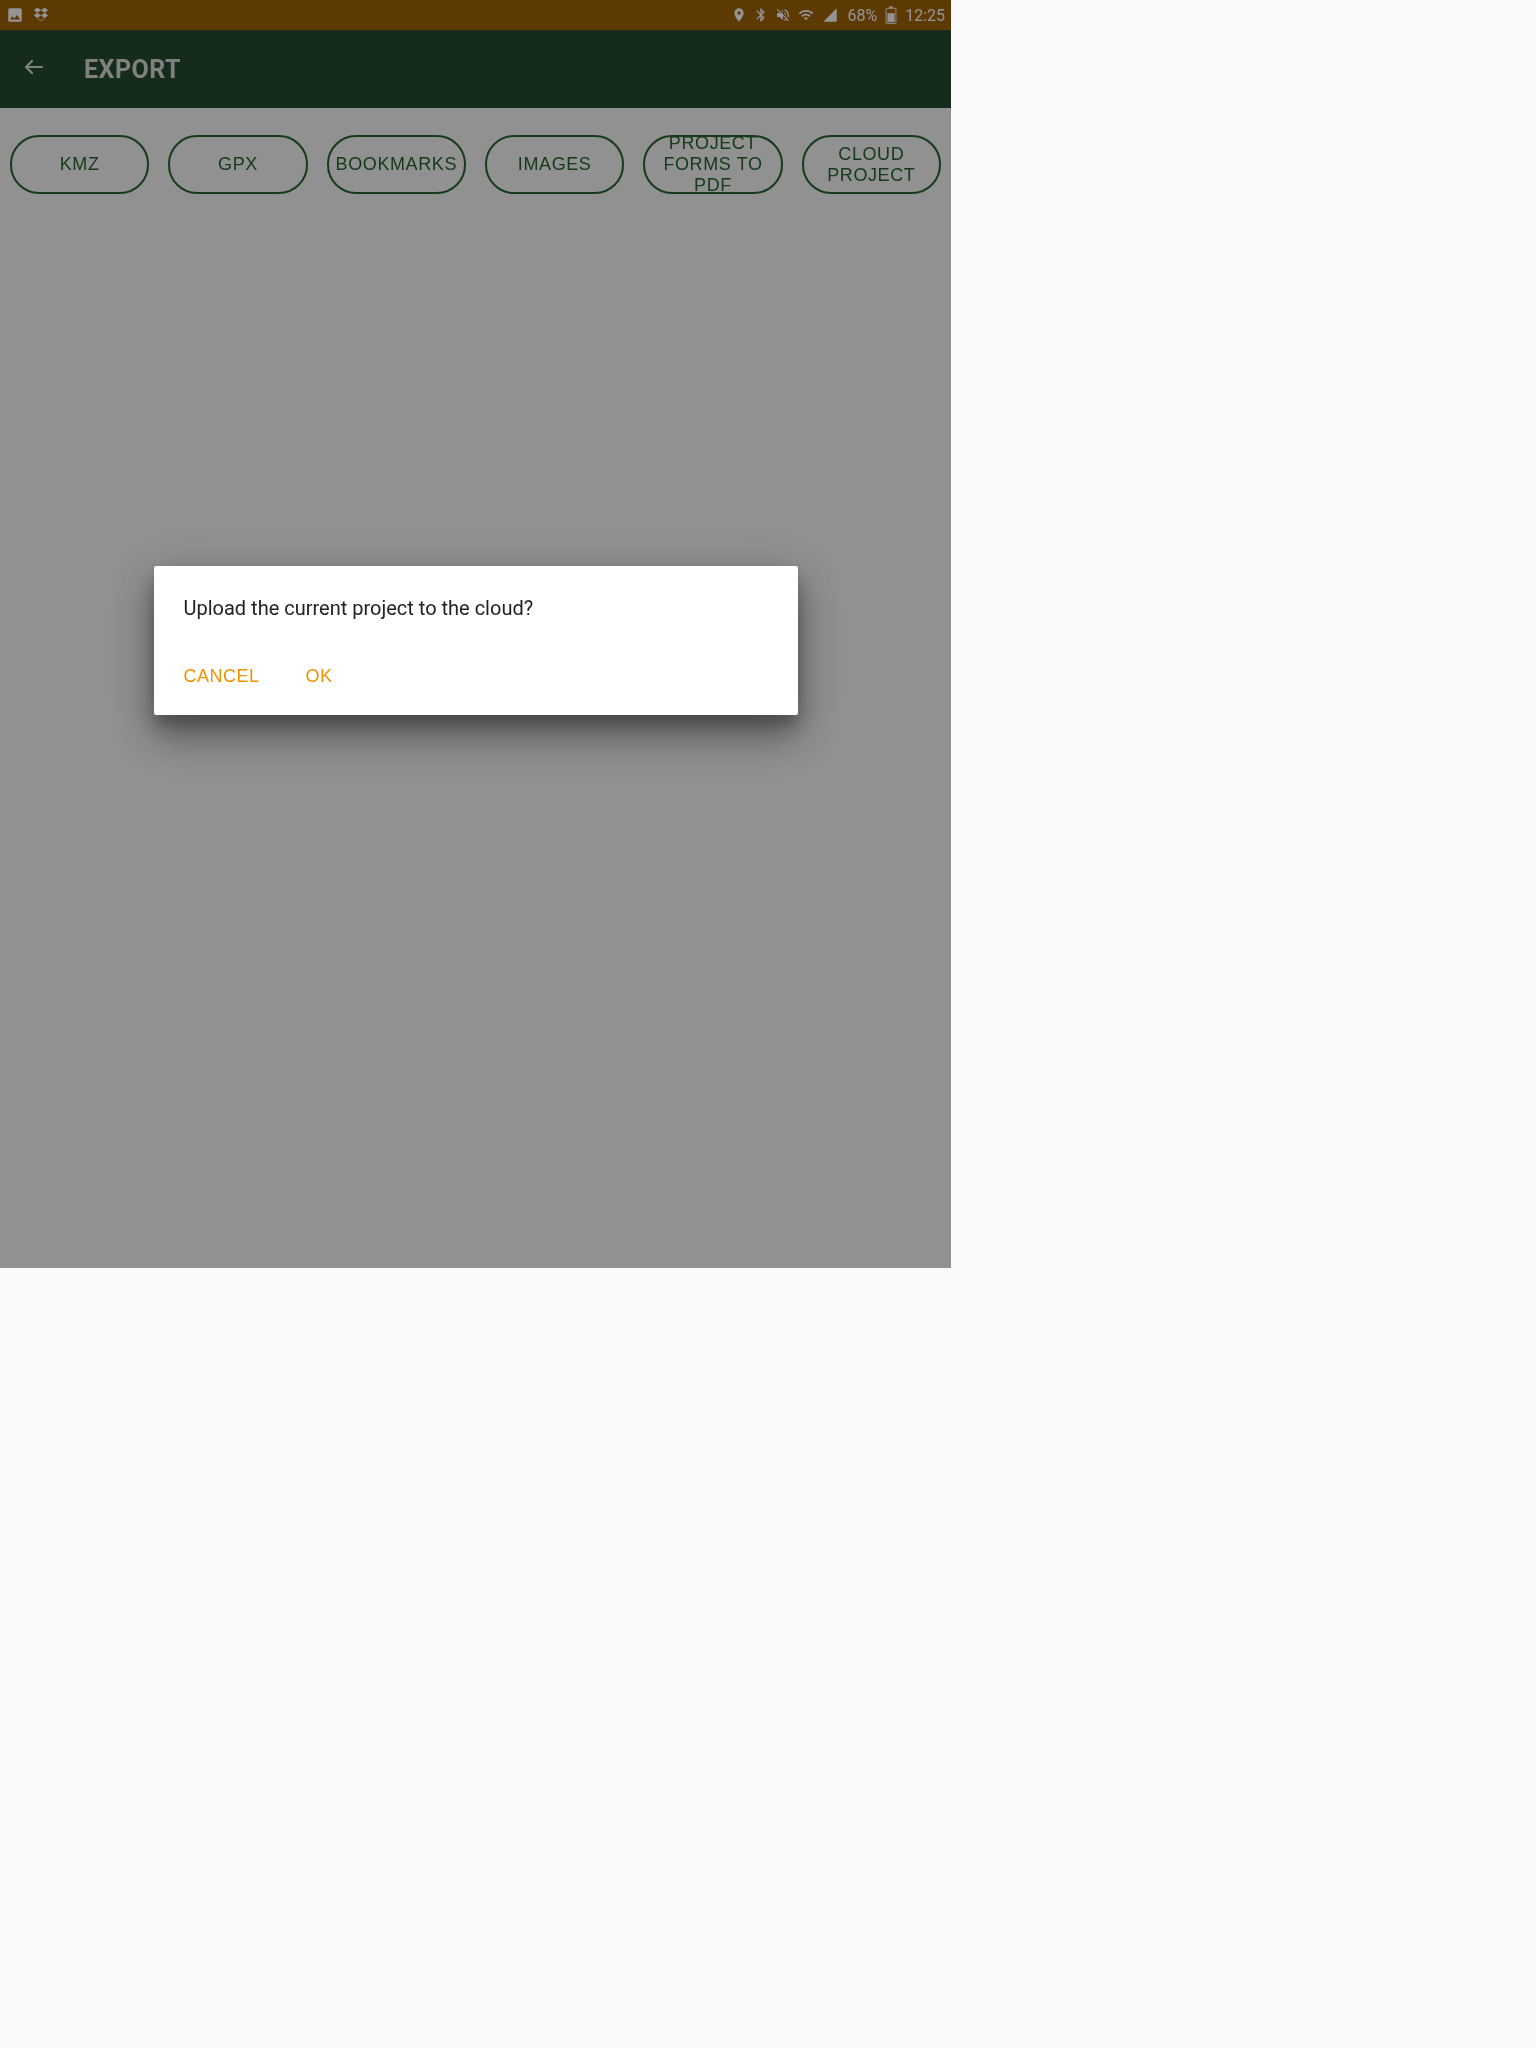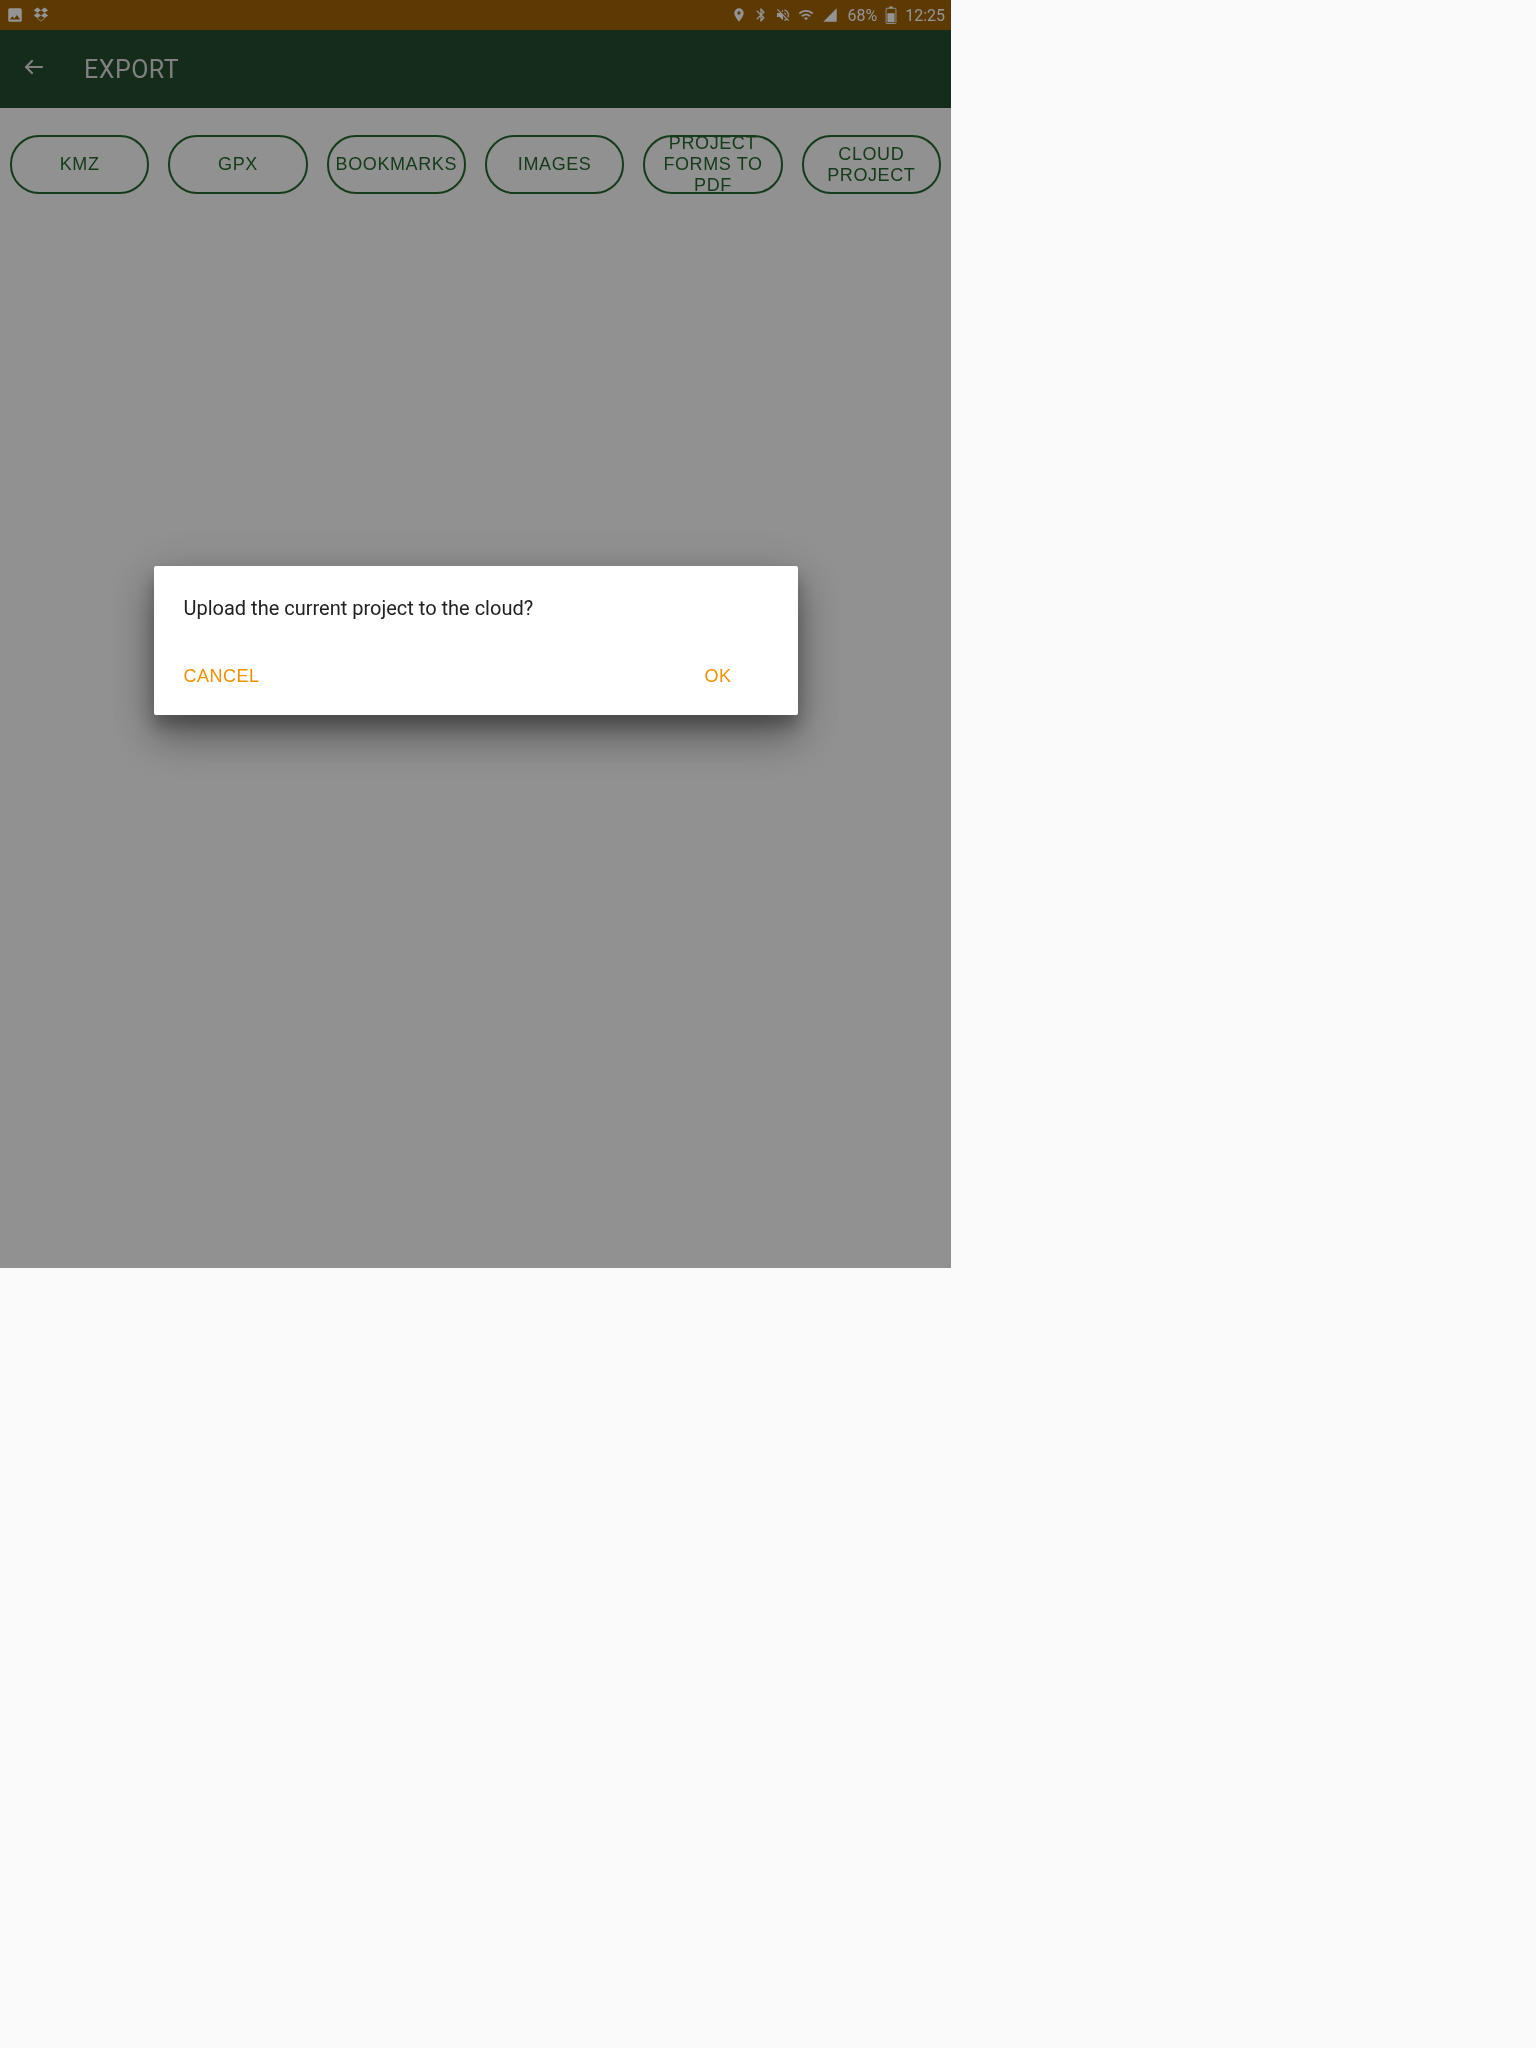--- a/index.html
+++ b/index.html
@@ -30,21 +30,21 @@
     background: #234d2c;
     display:flex;
     align-items:center;
     padding-left: 22px;
     gap: 38px;
   }
   .back-arrow { color: #dcdcdc; }
   .app-title {
     color: #dcdcdc;
     font-size: 25px;
-    font-weight: 400;
+    font-weight: 700;
     letter-spacing: 0.5px;
   }
   .content { padding: 27px 10px 0 10px; display:flex; flex-direction:row; gap:19px; }
   .pill-btn {
     width:100%;
     height:59px;
     border:2px solid #26672f;
     border-radius:29px;
     background:transparent;
     color:#26672f;
@@ -72,21 +72,21 @@
     box-shadow:0 24px 38px rgba(0,0,0,0.28), 0 9px 46px rgba(0,0,0,0.18), 0 11px 15px rgba(0,0,0,0.22);
     padding: 30px 30px 20px 30px;
   }
   .dialog-msg {
     font-size:20px;
     color:#222;
     margin-bottom: 38px;
   }
   .dialog-actions {
     display:flex;
-    justify-content:space-between;
+    justify-content:flex-start;
     gap:46px;
     padding-right:36px;
   }
   .dialog-btn {
     background:none;
     border:none;
     color:#f29100;
     font-size:18px;
     font-weight:500;
     letter-spacing:0.5px;

